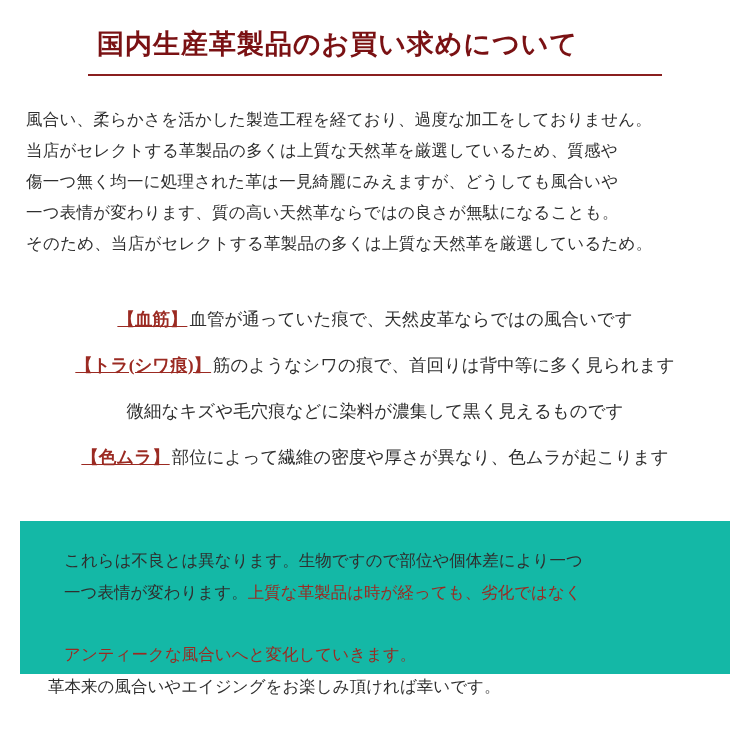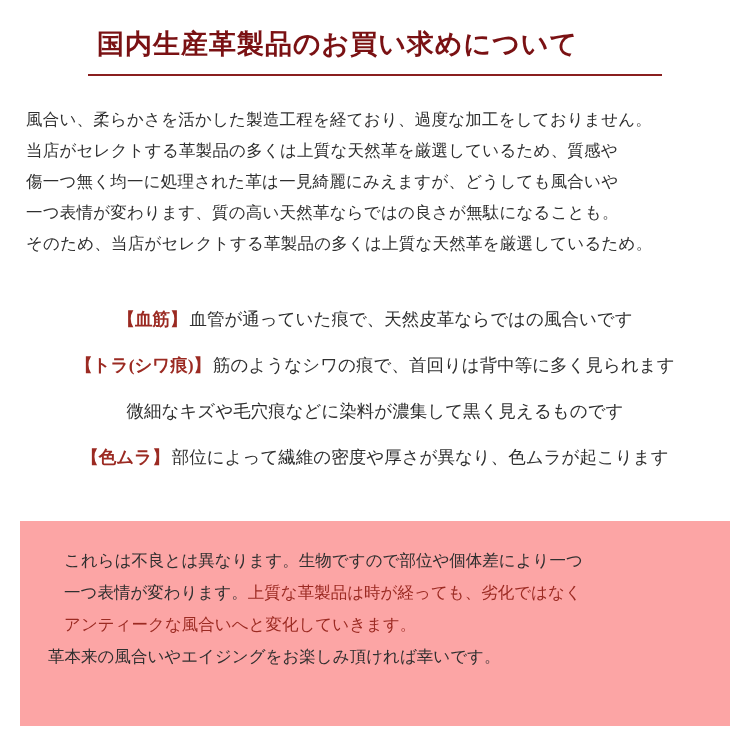--- a/index.html
+++ b/index.html
@@ -76,45 +76,47 @@
     justify-content: center;
     font-size: 17.5px;
     line-height: 46px;
     color: #2f2f2f;
     white-space: nowrap;
   }
   .feature-label {
     color: #9b2a22;
     font-weight: bold;
     margin-right: 2px;
+    text-decoration: underline;
   }
   .feature-text {
     color: #2f2f2f;
   }
 
   
   .note {
     position: absolute;
     left: 20px;
     top: 521px;
     width: 710px;
-    height: 205px;
-    background: #fca5a5;
+    height: 153px;
+    background: #14b8a6;
     box-sizing: border-box;
     padding: 24px 30px 0 28px;
   }
   .note p {
     margin: 0;
     font-size: 16.5px;
     line-height: 32px;
     color: #2f2f2f;
     white-space: nowrap;
   }
   .note .accent {
     color: #9b2a22;
+    margin-top: 30px;
   }
   .indent {
     padding-left: 16px;
   }
 </style>
 </head>
 <body>
 
 <div class="page">
 

